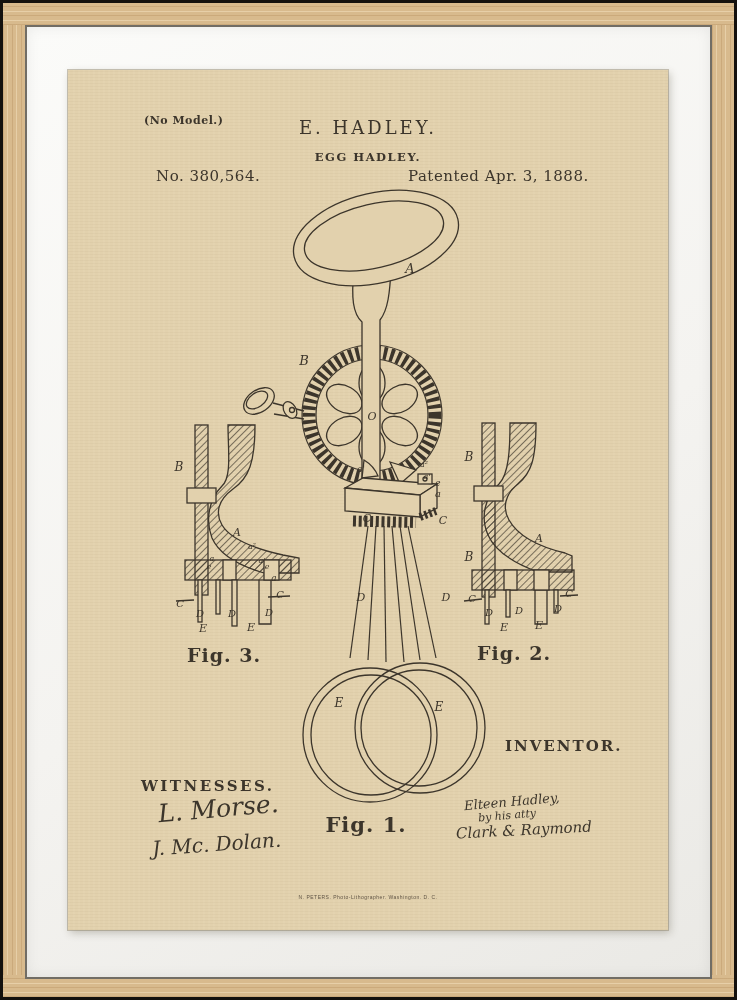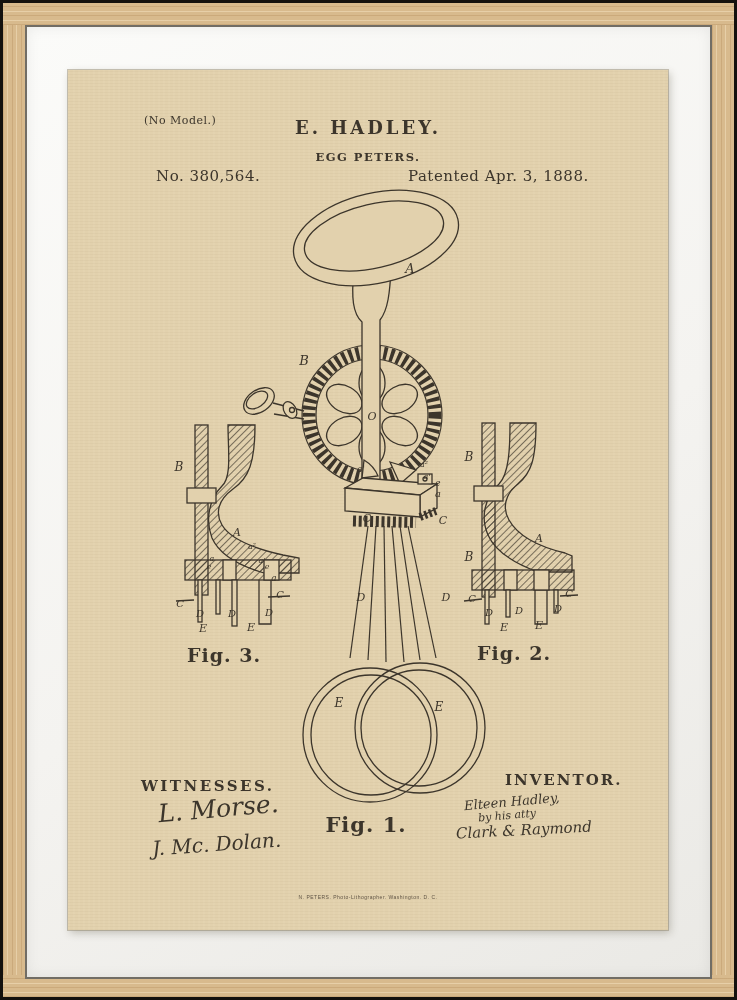--- a/index.html
+++ b/index.html
@@ -24,31 +24,31 @@
   
   .paper{position:absolute;left:68px;top:70px;width:600px;height:860px;overflow:hidden;
        background-color:#e2d1ad;
        background-image:
          repeating-linear-gradient(0deg, rgba(120,95,60,.045) 0 1px, rgba(0,0,0,0) 1px 3px),
          repeating-linear-gradient(90deg, rgba(255,245,220,.06) 0 2px, rgba(0,0,0,0) 2px 5px);
        box-shadow:0 0 0 1px rgba(140,128,102,.45), 2px 3px 8px rgba(70,60,40,.28);
        color:#3c352b;}
   .abs{position:absolute;}
   
-  .no-model{left:76px;top:44px;font-size:11px;font-weight:400;letter-spacing:.5px;}
-  .inv-name{left:0;right:0;top:47px;text-align:center;font-size:18px;font-weight:700;letter-spacing:3px;}
+  .no-model{left:76px;top:44px;font-size:11px;font-weight:700;letter-spacing:.5px;}
+  .inv-name{left:0;right:0;top:47px;text-align:center;font-size:18px;font-weight:400;letter-spacing:3px;}
   .inv-title{left:0;right:0;top:80px;text-align:center;font-size:11.5px;font-weight:700;letter-spacing:1.5px;}
   .pat-no{left:88px;top:97px;font-size:15px;font-weight:400;letter-spacing:.5px;}
   .pat-date{left:340px;top:97px;font-size:15px;font-weight:400;letter-spacing:.5px;}
   
   .wit-head{left:73px;top:707px;font-size:15px;letter-spacing:2.5px;font-weight:600;}
   .sig{font-style:italic;white-space:nowrap;}
   .wit-sig1{left:90px;top:724px;font-size:25px;transform:rotate(-5deg);}
   .wit-sig2{left:84px;top:762px;font-size:20px;transform:rotate(-4deg);}
-  .invtr-head{left:437px;top:701px;font-size:15px;letter-spacing:2px;font-weight:600;}
+  .invtr-head{left:437px;top:667px;font-size:15px;letter-spacing:2px;font-weight:600;}
   .inv-sig1{left:396px;top:724px;font-size:13px;transform:rotate(-5deg);}
   .inv-sig2{left:410px;top:739px;font-size:11px;transform:rotate(-5deg);}
   .inv-sig3{left:388px;top:751px;font-size:15px;transform:rotate(-3deg);}
   .imprint{left:0;right:0;top:824px;text-align:center;font-size:5px;letter-spacing:.5px;
            color:rgba(60,50,40,.8);font-family:"Liberation Sans",sans-serif;}
   
   svg.drawing{position:absolute;left:0;top:0;}
   svg .part{font-family:"DejaVu Serif",serif;font-style:italic;fill:#3c352b;}
   svg .caption{font-family:"DejaVu Serif",serif;font-weight:700;letter-spacing:1px;fill:#3c352b;}
 </style>
@@ -210,21 +210,21 @@
           <text x="451" y="544" font-size="10" text-anchor="middle" class="part">D</text>
           <text x="490" y="542" font-size="10" text-anchor="middle" class="part">D</text>
           <text x="436" y="561" font-size="11" text-anchor="middle" class="part">E</text>
           <text x="471" y="559" font-size="11" text-anchor="middle" class="part">E</text>
           <text x="446" y="590" font-size="19" text-anchor="middle" class="caption">Fig. 2.</text>
         </g>
     </svg>
 
     <div class="abs no-model">(No Model.)</div>
     <div class="abs inv-name">E. HADLEY.</div>
-    <div class="abs inv-title">EGG PETERS.</div>
+    <div class="abs inv-title">EGG HADLEY.</div>
     <div class="abs pat-no">No. 380,564.</div>
     <div class="abs pat-date">Patented Apr. 3, 1888.</div>
 
     <div class="abs wit-head">WITNESSES.</div>
     <div class="abs sig wit-sig1">L. Morse.</div>
     <div class="abs sig wit-sig2">J. Mc. Dolan.</div>
 
     <div class="abs invtr-head">INVENTOR.</div>
     <div class="abs sig inv-sig1">Elteen Hadley,</div>
     <div class="abs sig inv-sig2">by his atty</div>

